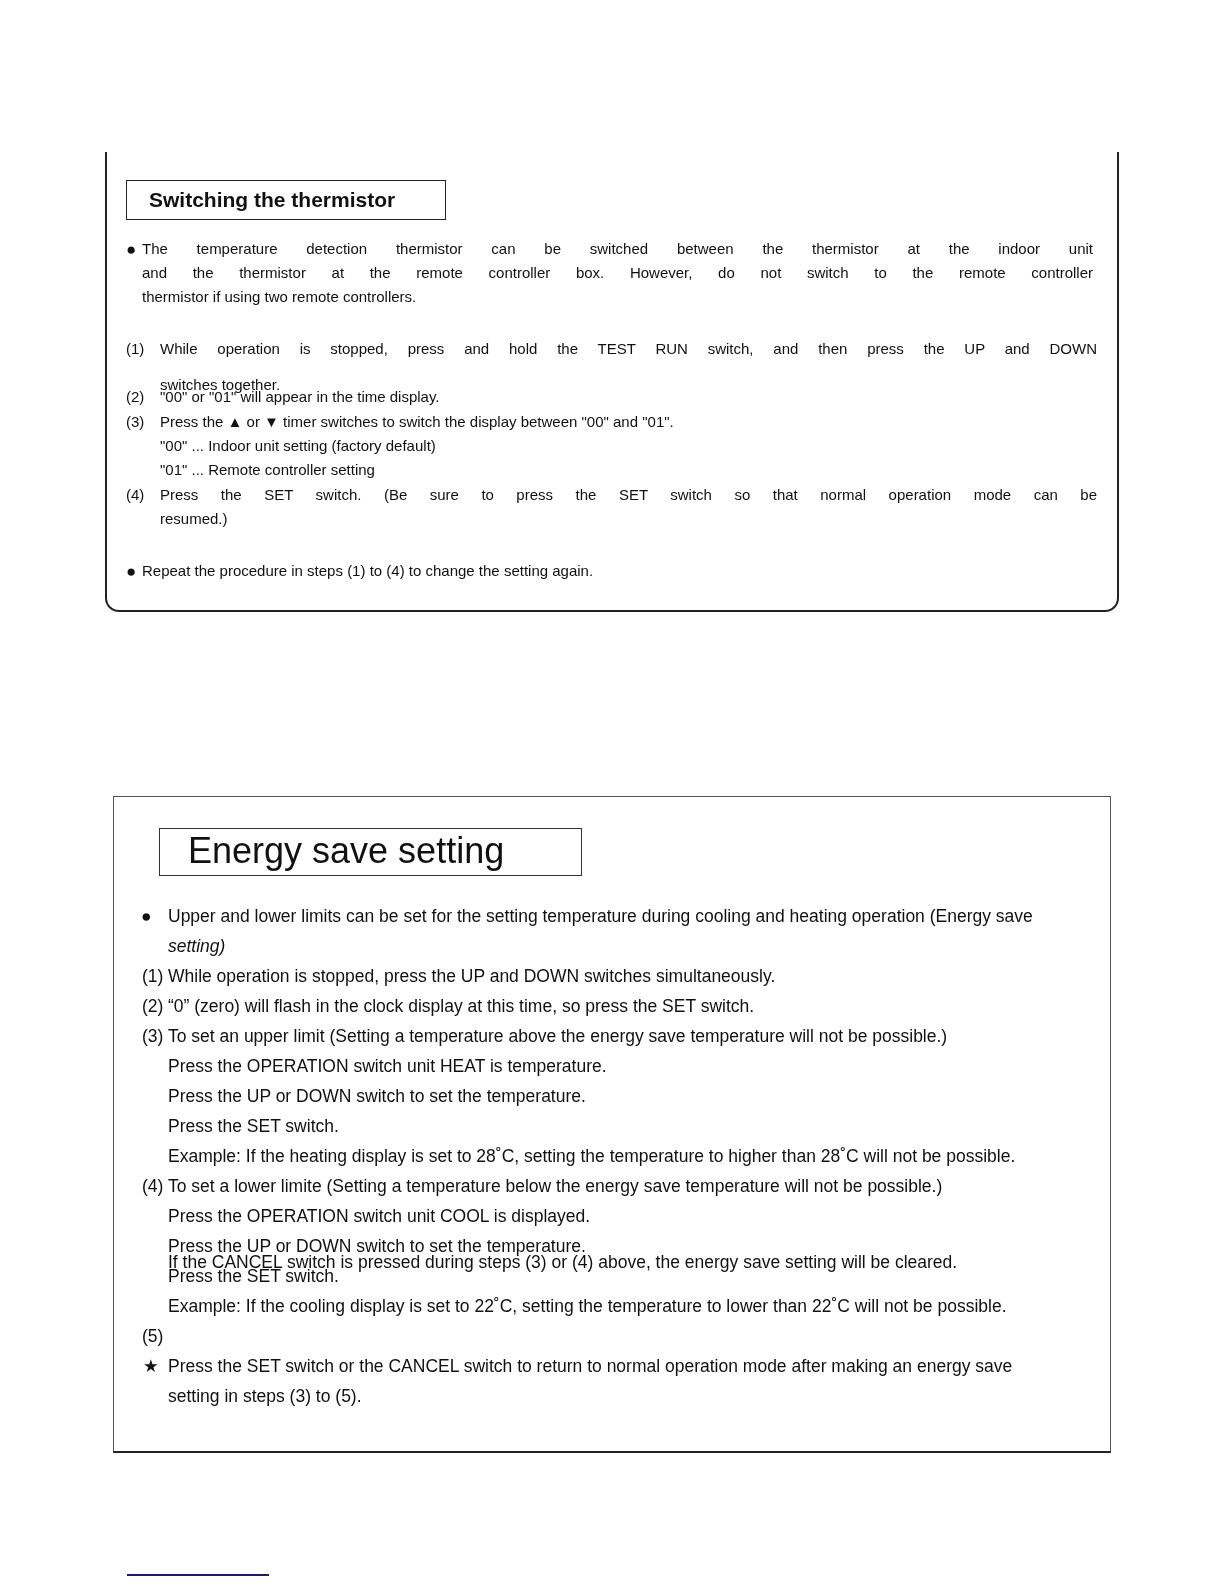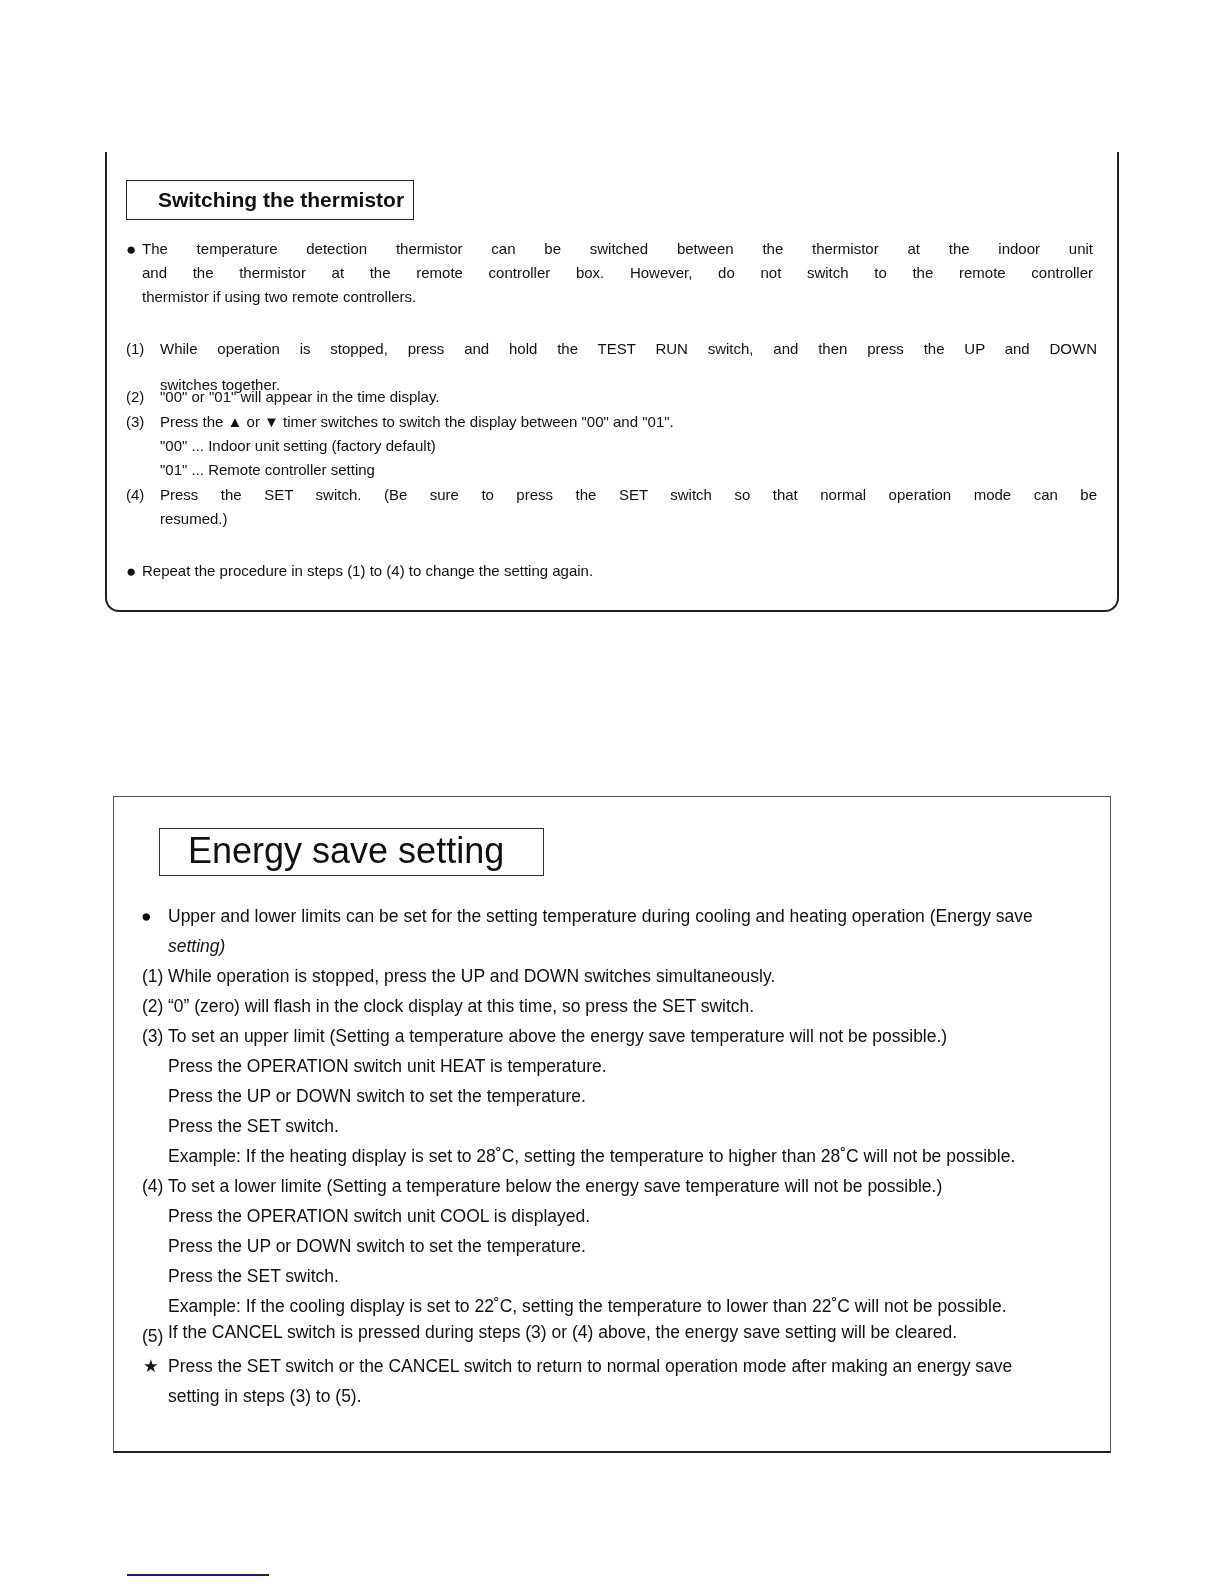--- a/index.html
+++ b/index.html
@@ -5,35 +5,35 @@
   html, body { margin:0; padding:0; background:#ffffff; }
   body { width:1224px; height:1584px; position:relative; overflow:hidden; color:#111; font-family:"Liberation Sans", sans-serif; }
 
   
   .box1 {
     position:absolute; left:105px; top:152px; width:1010px; height:458px;
     border-left:2px solid #222; border-right:2px solid #222; border-bottom:2px solid #222;
     border-bottom-left-radius:14px; border-bottom-right-radius:14px;
   }
   .title1 {
-    position:absolute; left:126px; top:180px; width:288px; height:40px;
+    position:absolute; left:126px; top:180px; width:320px; height:40px;
     border:1.5px solid #222; box-sizing:border-box;
-    font-weight:bold; font-size:21px; line-height:38px; padding-left:22px;text-align:center;
+    font-weight:bold; font-size:21px; line-height:38px; padding-left:22px;
   }
   .t1 { position:absolute; font-size:15px; line-height:24px; color:#111; white-space:nowrap; }
   .just { text-align:justify; text-align-last:justify; white-space:normal; }
   .bullet1 { font-size:17px; }
 
   
   .box2 {
     position:absolute; left:113px; top:796px; width:998px; height:657px;
     border:1.5px solid #555; border-bottom:2.5px solid #222; box-sizing:border-box;
   }
   .title2 {
-    position:absolute; left:159px; top:828px; width:385px; height:48px;
+    position:absolute; left:159px; top:828px; width:423px; height:48px;
     border:1px solid #333; box-sizing:border-box;
     font-size:36px; line-height:44px; padding-left:28px; font-weight:normal;
   }
   .t2 { position:absolute; font-size:17.5px; line-height:20px; color:#111; white-space:nowrap; }
   .mark2 { position:absolute; font-size:17.5px; line-height:20px; }
 
   .footline { position:absolute; left:127px; top:1574px; width:142px; height:2px; background:#1a1a7a; }
 </style>
 </head>
 <body>
@@ -86,19 +86,19 @@
 <div class="t2" style="left:168px; top:1146px;">Example: If the heating display is set to 28˚C, setting the temperature to higher than 28˚C will not be possible.</div>
 
 <span class="mark2" style="left:142px; top:1176px;">(4)</span>
 <div class="t2" style="left:168px; top:1176px;">To set a lower limite (Setting a temperature below the energy save temperature will not be possible.)</div>
 <div class="t2" style="left:168px; top:1206px;">Press the OPERATION switch unit COOL is displayed.</div>
 <div class="t2" style="left:168px; top:1236px;">Press the UP or DOWN switch to set the temperature.</div>
 <div class="t2" style="left:168px; top:1266px;">Press the SET switch.</div>
 <div class="t2" style="left:168px; top:1296px;">Example: If the cooling display is set to 22˚C, setting the temperature to lower than 22˚C will not be possible.</div>
 
 <span class="mark2" style="left:142px; top:1326px;">(5)</span>
-<div class="t2" style="left:168px; top:1322px;">If the CANCEL switch is pressed during steps (3) or (4) above, the energy save setting will be cleared.</div>
+<div class="t2" style="left:168px; top:1252px;">If the CANCEL switch is pressed during steps (3) or (4) above, the energy save setting will be cleared.</div>
 
 <span class="mark2" style="left:143px; top:1356px;">★</span>
 <div class="t2" style="left:168px; top:1356px;">Press the SET switch or the CANCEL switch to return to normal operation mode after making an energy save</div>
 <div class="t2" style="left:168px; top:1386px;">setting in steps (3) to (5).</div>
 
 <div class="footline"></div>
 
 </body></html>

